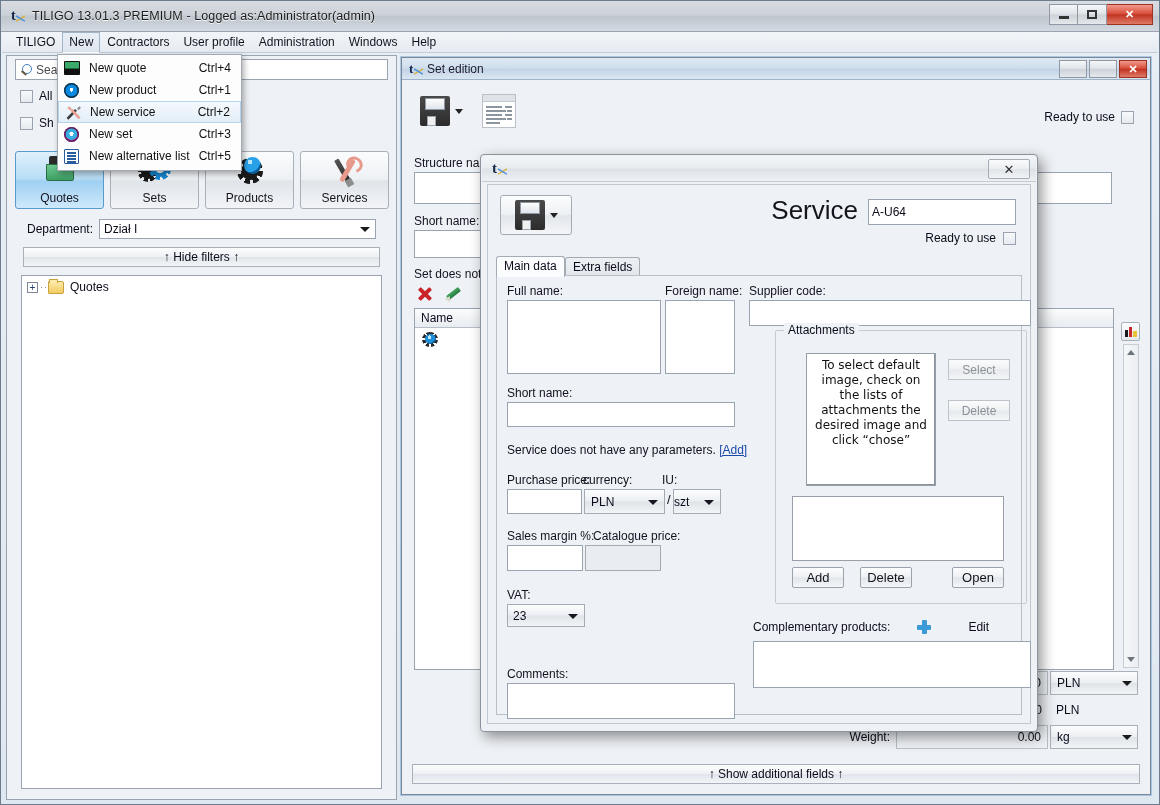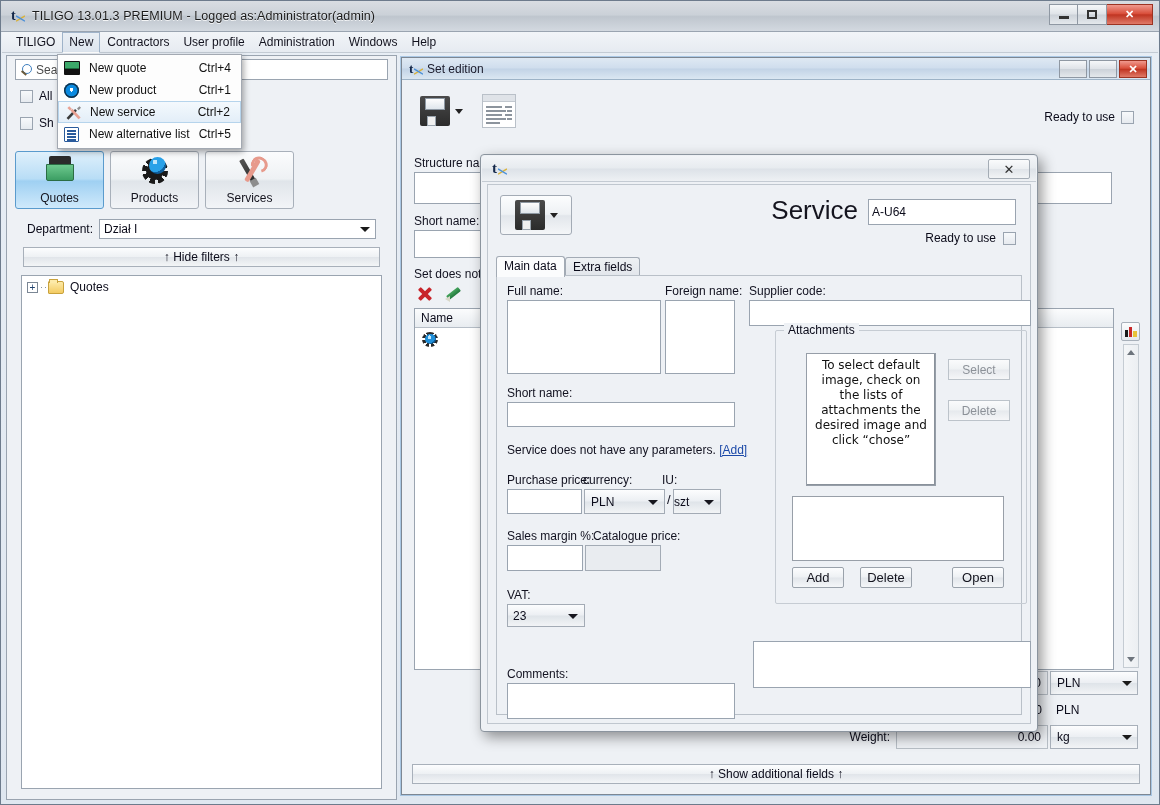--- a/index.html
+++ b/index.html
@@ -588,20 +588,29 @@
             <div class="nav-btn-icon">
               <div class="quotes-ico">
                   <div class="back"></div>
                   <div class="front"></div>
                 </div>
             </div>
             <div class="nav-btn-label">Quotes</div>
           </div>
           <div class="nav-btn">
             <div class="nav-btn-icon">
+              <div class="sets-ico">
+                  <div class="g1"></div>
+                  <div class="g2"></div>
+                </div>
+            </div>
+            <div class="nav-btn-label">Sets</div>
+          </div>
+          <div class="nav-btn">
+            <div class="nav-btn-icon">
               <div class="products-ico">
                   <div class="g1"></div>
                   <div class="ball"></div>
                 </div>
             </div>
             <div class="nav-btn-label">Products</div>
           </div>
           <div class="nav-btn">
             <div class="nav-btn-icon">
               <div class="services-ico">
@@ -839,20 +848,25 @@
             <div class="attach-btn attach-sel">Select</div>
             <div class="attach-btn attach-del">Delete</div>
             <div class="attach-list"></div>
             <div class="attach-actions">
               <div class="act-btn">Add</div>
               <div class="act-btn mid">Delete</div>
               <div class="act-btn right">Open</div>
             </div>
           </div>
 
+          <div class="comp-row">
+            <span>Complementary products:</span>
+            <span class="plus-ico"></span>
+            <span class="comp-edit">Edit</span>
+          </div>
           <div class="comp-fld"></div>
 
         </div>
       </div>
     </div>
 
     <div class="dropdown">
       <div class="dd-item">
         <span class="dd-ico">
             <span class="ico-quote"></span>
@@ -876,20 +890,27 @@
               <path d="M14.6,13.4 L6.4,4.6" stroke="#e8a193" stroke-width="2.8" fill="none"></path>
               <path d="M4.2,1.2 l2.6,2.6 l-1.8,1.8 l-2.6,-2.6 z" fill="#e8a193"></path>
             </svg>
           </span>
         </span>
         <span class="dd-label">New service</span>
         <span class="dd-key">Ctrl+2</span>
       </div>
       <div class="dd-item">
         <span class="dd-ico">
+            <span class="ico-set"></span>
+          </span>
+        <span class="dd-label">New set</span>
+        <span class="dd-key">Ctrl+3</span>
+      </div>
+      <div class="dd-item">
+        <span class="dd-ico">
             <span class="ico-altlist"></span>
           </span>
         <span class="dd-label">New alternative list</span>
         <span class="dd-key">Ctrl+5</span>
       </div>
     </div>
 
   </div>
 </div>
 

